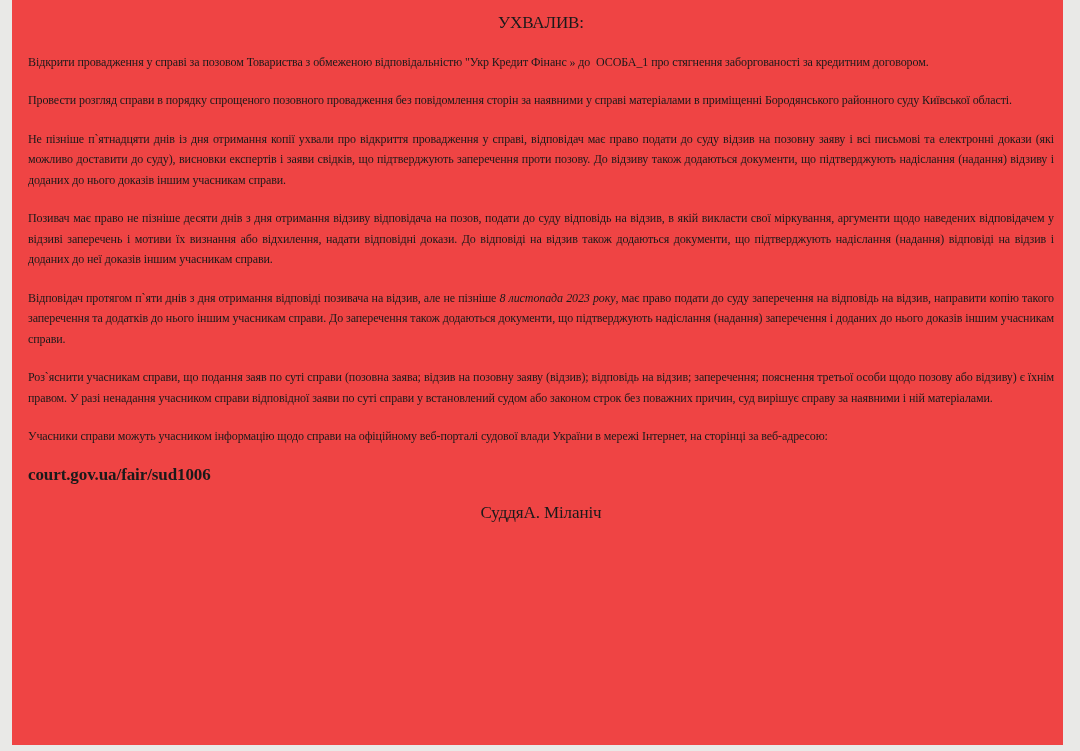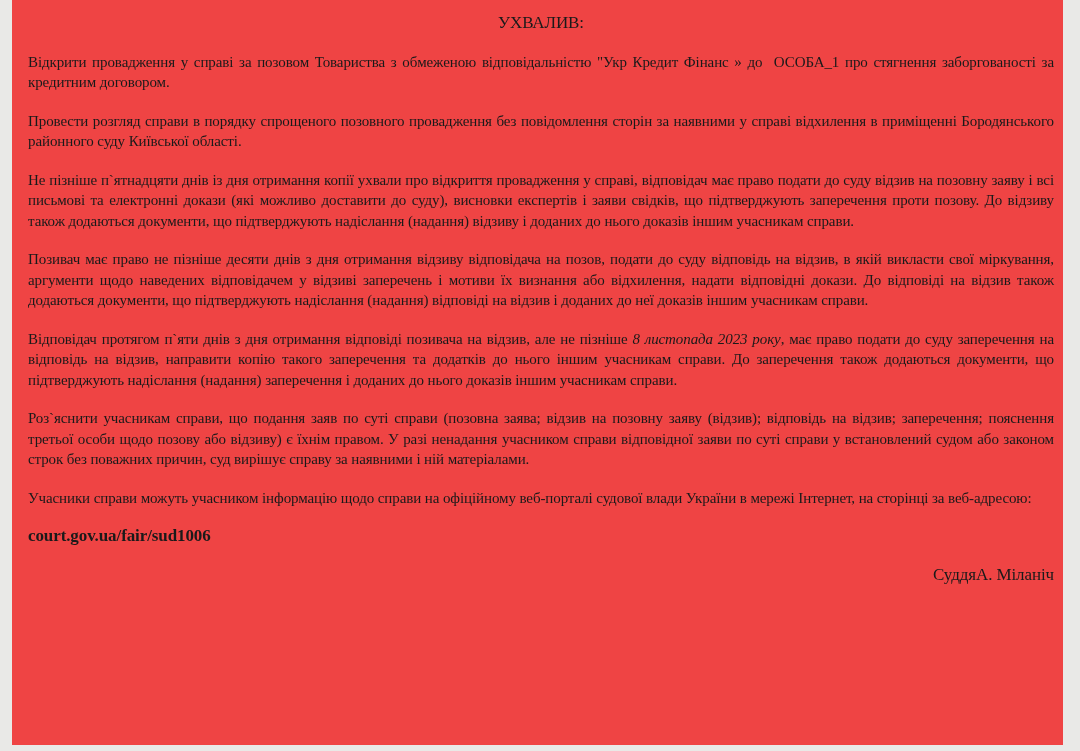--- a/index.html
+++ b/index.html
@@ -27,55 +27,55 @@
   }
   .heading {
     font-size: 17px;
     line-height: 20.5px;
     font-weight: normal;
     text-align: center;
     margin: 0 0 18px 0;
     letter-spacing: -0.1px;
   }
   .para {
-    font-size: 15px;
+    font-size: 12px;
     line-height: 20.5px;
     text-align: justify;
     margin: 0 0 18px 0;
     letter-spacing: -0.1px;
   }
   .em-date {
     font-weight: normal;
     font-style: italic;
   }
   .url-line {
     font-size: 17px;
     line-height: 20.5px;
     font-weight: bold;
     text-align: left;
     margin: 16px 0 18px 0;
     letter-spacing: -0.1px;
   }
   .judge-line {
     font-size: 17px;
     line-height: 20.5px;
-    text-align: right;
+    text-align: center;
     margin: 0;
     letter-spacing: -0.1px;
   }
 </style>
 </head>
 <body>
 
 <div class="sheet">
   <div class="heading">УХВАЛИВ:</div>
 
   <p class="para">Відкрити провадження у справі за позовом Товариства з обмеженою відповідальністю "Укр Кредит Фінанс » до&nbsp; ОСОБА_1 про стягнення заборгованості за кредитним договором.</p>
 
-  <p class="para">Провести розгляд справи в порядку спрощеного позовного провадження без повідомлення сторін за наявними у справі відхилення в приміщенні Бородянського районного суду Київської області.</p>
+  <p class="para">Провести розгляд справи в порядку спрощеного позовного провадження без повідомлення сторін за наявними у справі матеріалами в приміщенні Бородянського районного суду Київської області.</p>
 
   <p class="para">Не пізніше п`ятнадцяти днів із дня отримання копії ухвали про відкриття провадження у справі, відповідач має право подати до суду відзив на позовну заяву і всі письмові та електронні докази (які можливо доставити до суду), висновки експертів і заяви свідків, що підтверджують заперечення проти позову. До відзиву також додаються документи, що підтверджують надіслання (надання) відзиву і доданих до нього доказів іншим учасникам справи.</p>
 
   <p class="para">Позивач має право не пізніше десяти днів з дня отримання відзиву відповідача на позов, подати до суду відповідь на відзив, в якій викласти свої міркування, аргументи щодо наведених відповідачем у відзиві заперечень і мотиви їх визнання або відхилення, надати відповідні докази. До відповіді на відзив також додаються документи, що підтверджують надіслання (надання) відповіді на відзив і доданих до неї доказів іншим учасникам справи.</p>
 
   <p class="para"><span>Відповідач протягом п`яти днів з дня отримання відповіді позивача на відзив, але не пізніше </span><span class="em-date">8 листопада 2023 року</span><span>, має право подати до суду заперечення на відповідь на відзив, направити копію такого заперечення та додатків до нього іншим учасникам справи. До заперечення також додаються документи, що підтверджують надіслання (надання) заперечення і доданих до нього доказів іншим учасникам справи.</span></p>
 
   <p class="para">Роз`яснити учасникам справи, що подання заяв по суті справи (позовна заява; відзив на позовну заяву (відзив); відповідь на відзив; заперечення; пояснення третьої особи щодо позову або відзиву) є їхнім правом. У разі ненадання учасником справи відповідної заяви по суті справи у встановлений судом або законом строк без поважних причин, суд вирішує справу за наявними і ній матеріалами.</p>
 
   <p class="para">Учасники справи можуть учасником інформацію щодо справи на офіційному веб-порталі судової влади України в мережі Інтернет, на сторінці за веб-адресою:</p>

